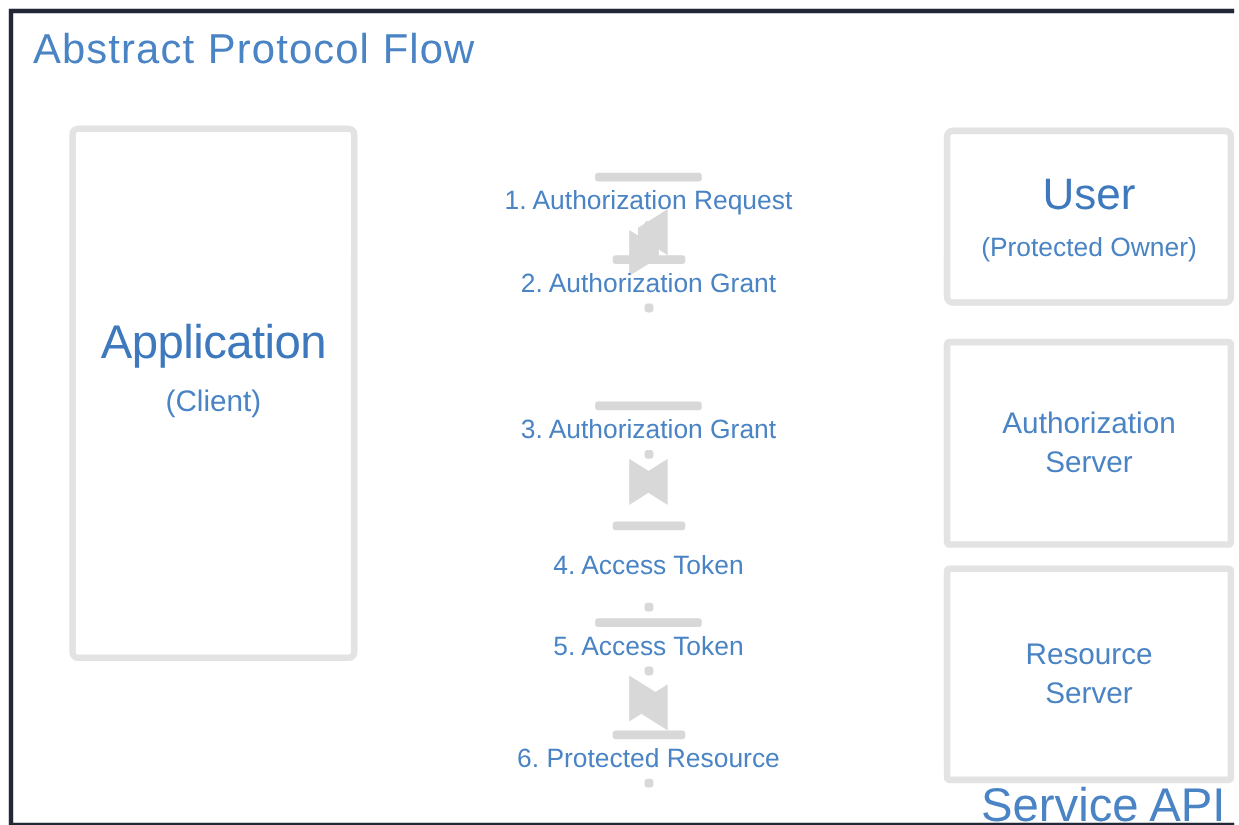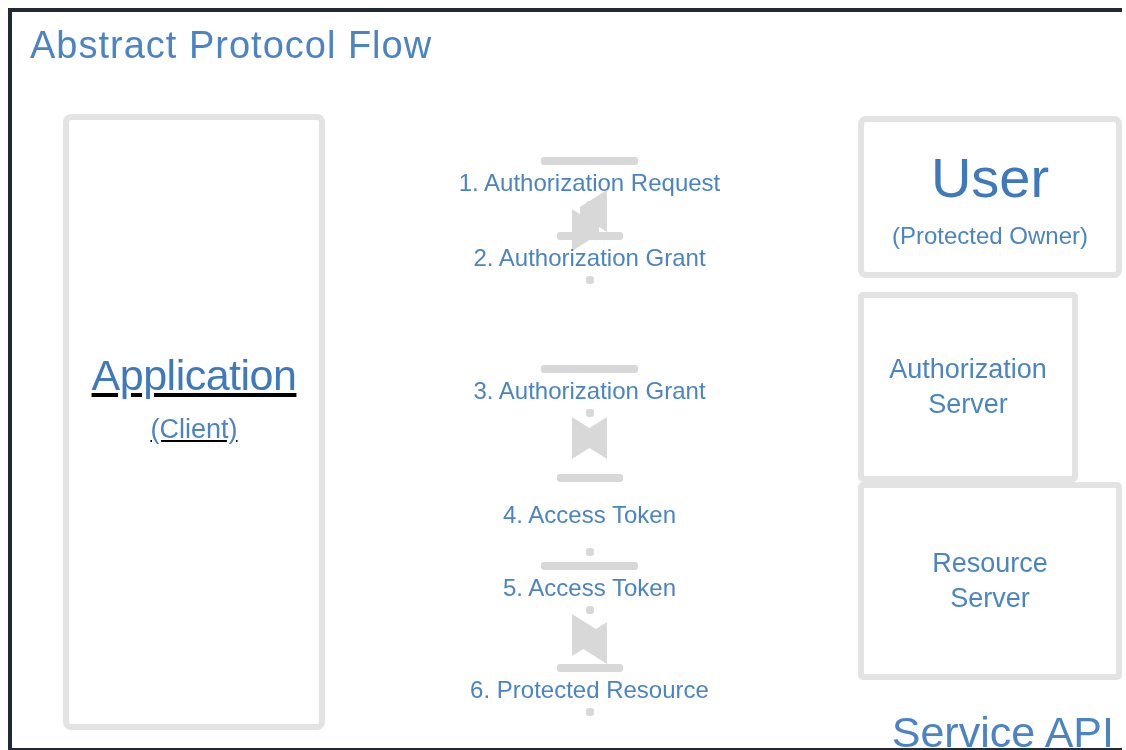--- a/index.html
+++ b/index.html
@@ -37,26 +37,26 @@
   .box {
     position: absolute;
     background: var(--bg);
     border: 6px solid var(--box-border);
     display: flex;
     flex-direction: column;
     align-items: center;
     justify-content: center;
     text-align: center;
   }
-  .app-box   { left: 51px;  top: 102px; width: 262px; height: 616px; border-radius: 8px; padding-bottom: 52px; text-decoration: underline; }
+  .app-box   { left: 51px;  top: 102px; width: 262px; height: 487px; border-radius: 8px; padding-bottom: 52px; }
   .user-box  { left: 846px; top: 104px; width: 264px; height: 162px; border-radius: 8px; }
-  .auth-box  { left: 846px; top: 280px; width: 220px; height: 190px; border-radius: 5px; }
-  .res-box   { left: 846px; top: 470px; width: 264px; height: 198px; border-radius: 5px; }
+  .auth-box  { left: 846px; top: 296px; width: 264px; height: 190px; border-radius: 5px; }
+  .res-box   { left: 846px; top: 502px; width: 264px; height: 198px; border-radius: 5px; }
   .label-xl  { font-size: 43px; letter-spacing: -0.5px; color: var(--blue-dark); white-space: nowrap; }
-  .label-lg  { font-size: 56px; color: var(--blue-dark); white-space: nowrap; }
+  .label-lg  { font-size: 40px; color: var(--blue-dark); white-space: nowrap; }
   .sub-lg    { font-size: 27px; color: var(--blue); margin-top: 6px; white-space: nowrap; }
   .sub-md    { font-size: 24px; color: var(--blue); margin-top: 4px; white-space: nowrap; }
   .label-md  { font-size: 27px; line-height: 1.3; color: var(--blue); max-width: 190px; }
   .service-api {
     position: absolute;
     right: 8px;
     top: 692px;
     font-size: 43px;
     color: var(--blue);
     white-space: nowrap;

